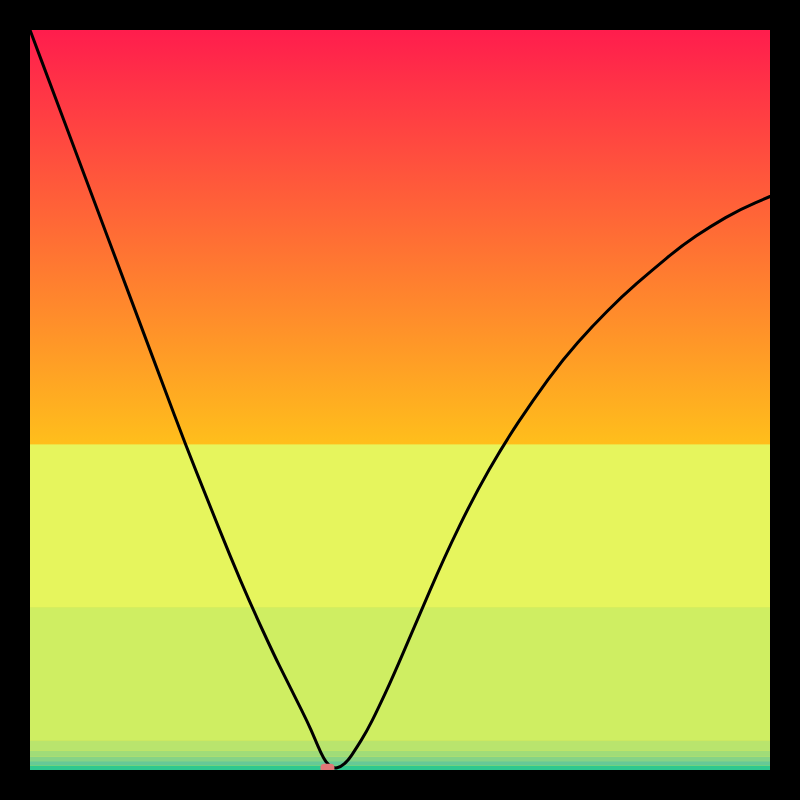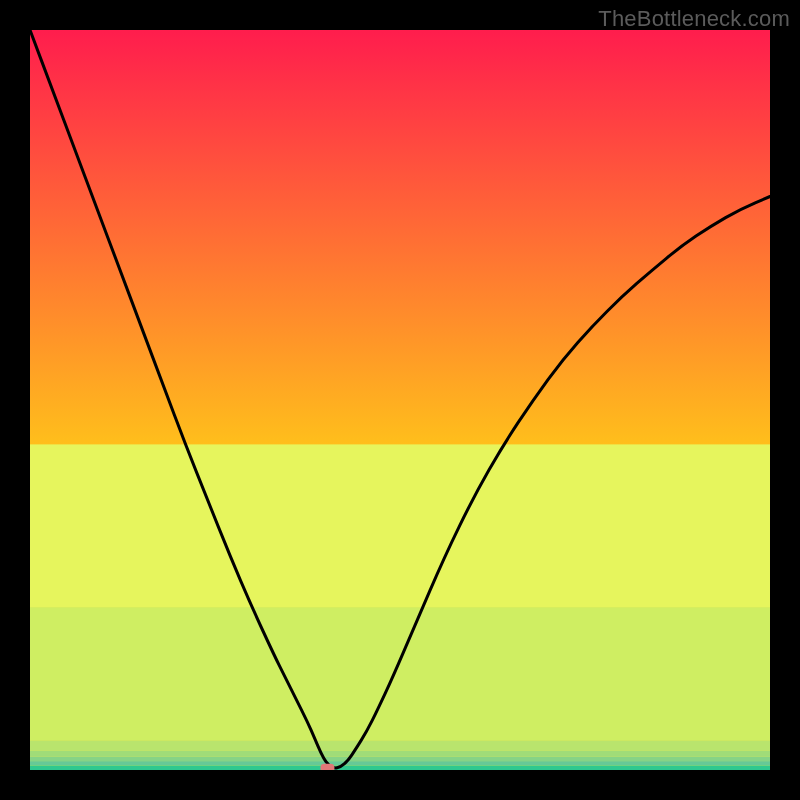--- a/index.html
+++ b/index.html
@@ -31,21 +31,20 @@
     font-size: 22px;
     font-weight: 500;
     letter-spacing: 0.2px;
     z-index: 5;
   }
 </style>
 </head>
 <body>
 
 <div class="frame">
-  <div class="watermark">TheBottleneck.com</div>
   <svg class="plot" viewBox="0 0 740 740" preserveAspectRatio="none">
     <defs>
       <linearGradient id="bgGrad" x1="0" y1="0" x2="0" y2="1">
         <stop id="gstop0" offset="0%" stop-color="#ff1d4d"></stop>
         <stop id="gstop1" offset="60%" stop-color="#ffca18"></stop>
         <stop id="gstop2" offset="78%" stop-color="#f8ef49"></stop>
       </linearGradient>
     </defs>
     <rect id="bgRect" x="0" y="0" width="740" height="740" fill="url(#bgGrad)"></rect>
     <g id="bands">

